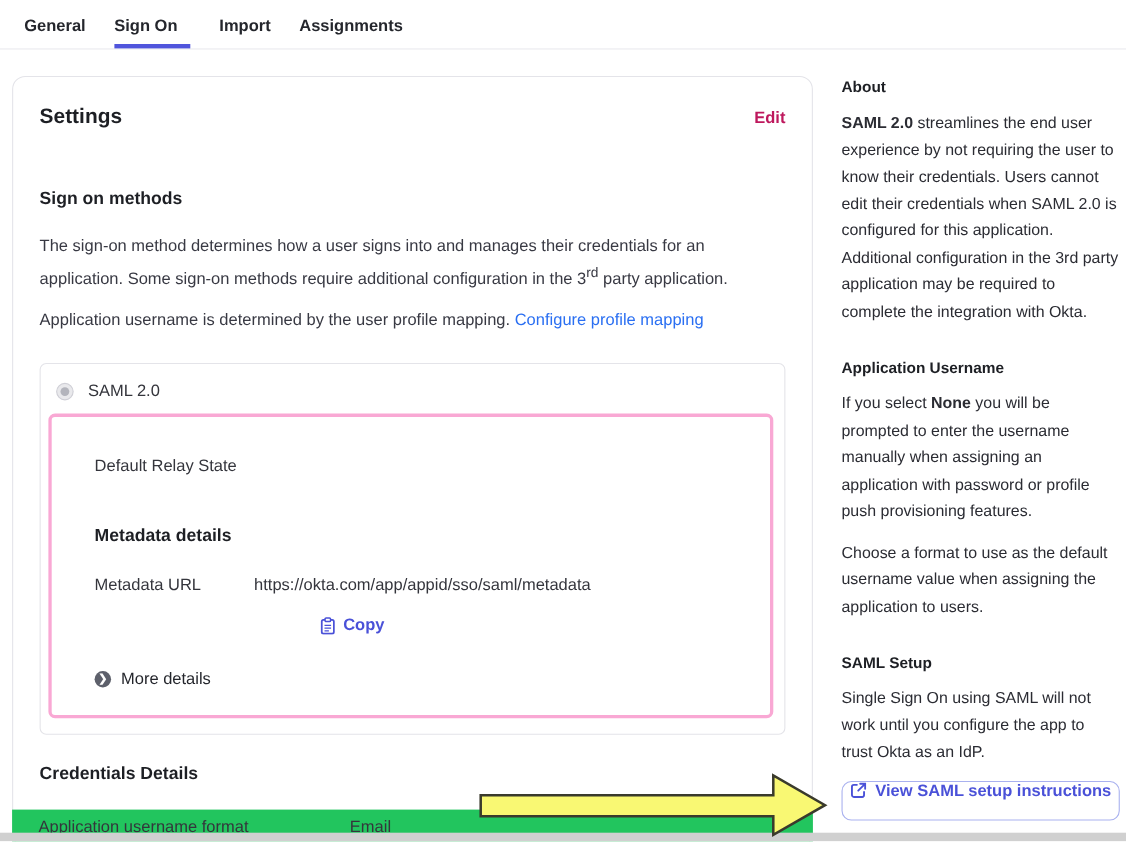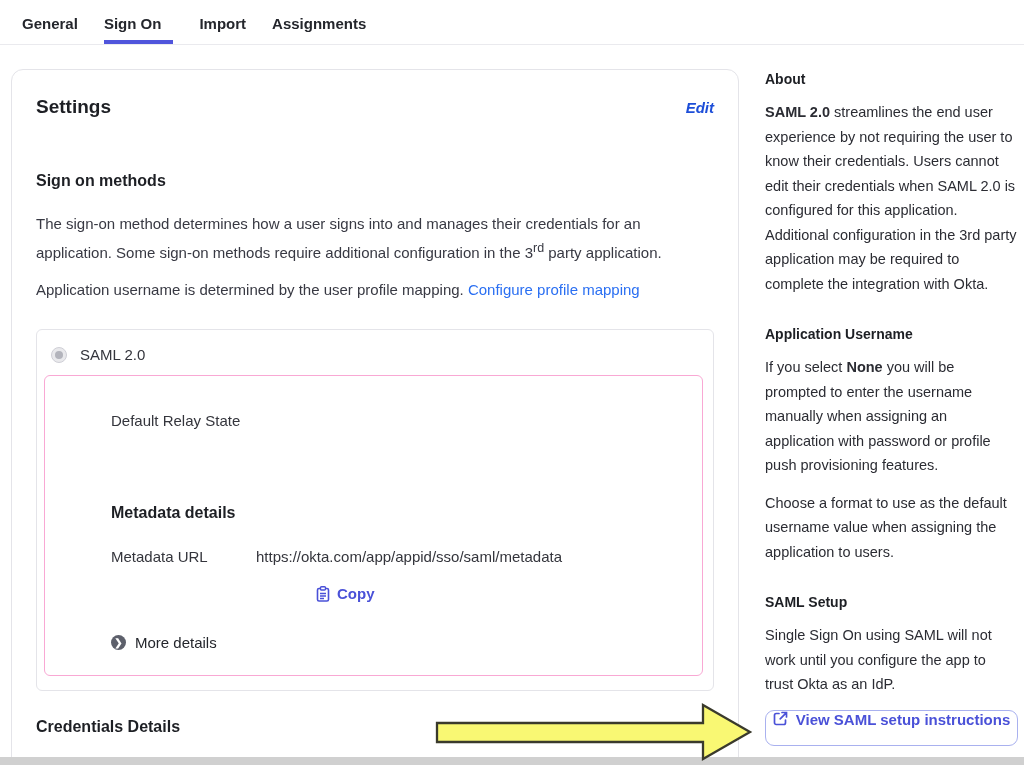--- a/index.html
+++ b/index.html
@@ -12,42 +12,42 @@
   .tab { font-size:15px; font-weight:700; color:#24262c; padding:15px 0 12px;
          margin-right:26px; cursor:pointer; }
   .tab.active { border-bottom:4px solid #5055dc; padding-bottom:8px; padding-right:12px; }
 
   
   .content { display:flex; align-items:flex-start; padding:24px 0 0 11px; }
   .card { width:728px; min-height:697px; background:#fff; border:1px solid #e4e4e9;
           border-radius:12px; padding:0 24px; position:relative; }
   .card-header { display:flex; justify-content:space-between; align-items:baseline; margin-top:26px; }
   .card-title { font-size:19px; font-weight:700; color:#1d1f24; }
-  .edit-link { font-size:15px; font-weight:700; color:#1d4ed8; text-decoration:none; cursor:pointer;font-style:italic; }
+  .edit-link { font-size:15px; font-weight:700; color:#be185d; text-decoration:none; cursor:pointer; }
 
   .section-h { font-size:16px; font-weight:700; color:#1d1f24; }
   .signon-h { margin-top:54px; }
   .body-p { font-size:15px; color:#383943; line-height:24px; }
   .desc { margin-top:22px; }
   .desc .line { display:block; white-space:nowrap; }
   .mapping { margin-top:13px; white-space:nowrap; }
   .link-blue { color:#2a6ff2; text-decoration:none; cursor:pointer; }
 
   
   .saml-outer { margin-top:27px; border:1px solid #e4e4e9; border-radius:6px; padding:14px 10px 14px 7px; }
   .radio-row { display:flex; align-items:center; gap:13px; padding:2px 0 12px 7px; }
   .radio { width:16px; height:16px; border-radius:50%; background:#e9e9ec; border:1px solid #cfcfd6;
            position:relative; cursor:pointer; flex:0 0 auto; }
   .radio::after { content:""; position:absolute; left:3px; top:3px; width:8px; height:8px;
                   border-radius:50%; background:#b3b4bc; }
   .radio-label { font-size:15px; color:#34353c; }
 
-  .saml-inner { border:1px solid #f9a8d4; border-radius:6px; padding:36px 20px 24px 66px; }
+  .saml-inner { border:3px solid #f9a8d4; border-radius:6px; padding:36px 20px 24px 39px; }
   .relay { font-size:15px; color:#34353c; }
-  .meta-h { margin-top:75px; }
+  .meta-h { margin-top:47px; }
   .field-row { margin-top:26px; font-size:15px; color:#34353c; display:flex; }
   .field-label { display:inline-block; width:145px; flex:0 0 auto; }
   .copy-row { margin-top:20px; margin-left:205px; display:flex; align-items:center; gap:7px;
               color:#4a51d8; font-size:15px; font-weight:700; cursor:pointer;text-align:center; }
   .more-row { margin-top:32px; display:flex; align-items:center; gap:9px; cursor:pointer; }
   .chev-circle { width:15px; height:15px; border-radius:50%; background:#5d606b; color:#fff;
                  font-size:10px; line-height:15px; text-align:center; font-weight:700; flex:0 0 auto; }
   .more-label { font-size:15px; color:#24262c; }
 
   

